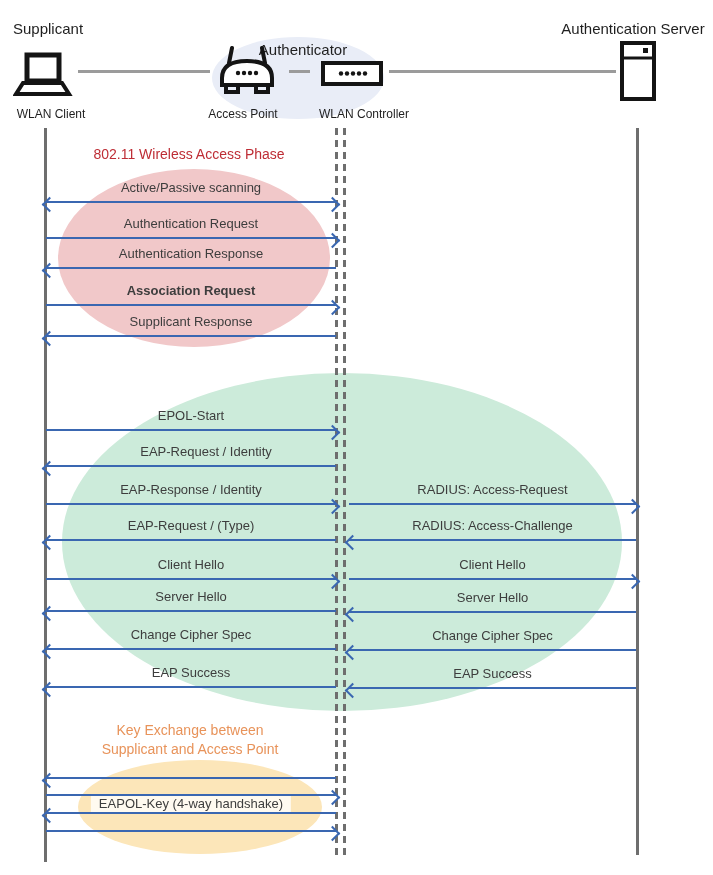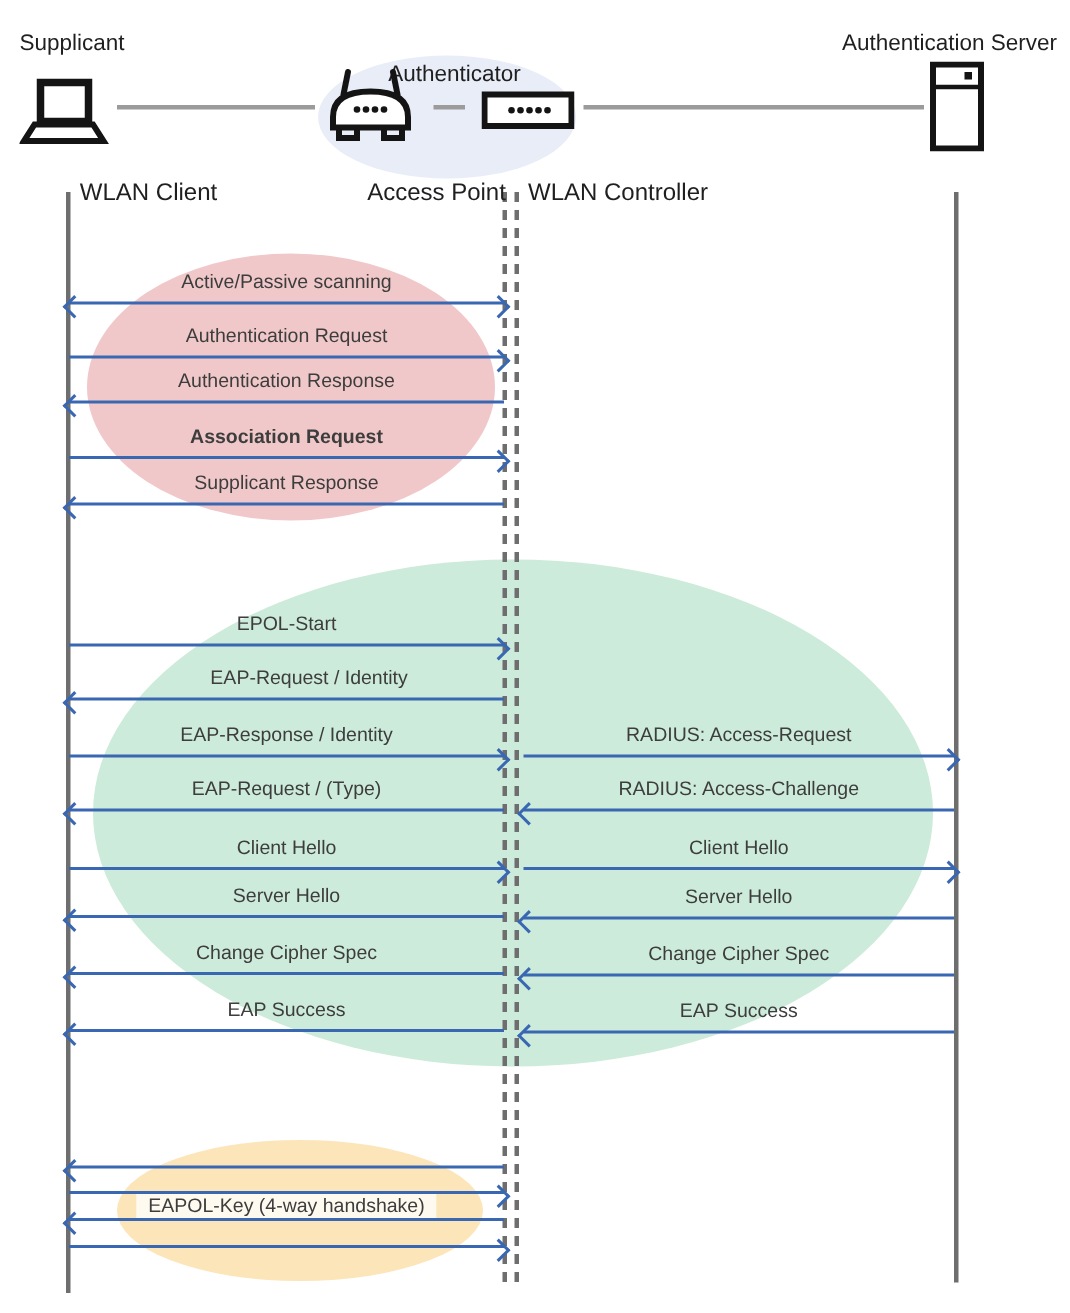--- a/index.html
+++ b/index.html
@@ -11,21 +11,21 @@
     background:#ffffff;
   }
   .ellipse{position:absolute;border-radius:50%;z-index:0;}
   .auth-ellipse{left:212px;top:37px;width:172px;height:82px;background:var(--authenticator_fill);}
   .pink-ellipse{left:58px;top:169px;width:272px;height:178px;background:var(--phase1_fill);}
   .green-ellipse{left:62px;top:373px;width:560px;height:338px;background:var(--phase2_fill);}
   .orange-ellipse{left:78px;top:760px;width:244px;height:94px;background:var(--phase3_fill);}
 
   .role{position:absolute;top:20px;font-size:15px;color:var(--header_text);z-index:2;white-space:nowrap;}
   .role.centered{transform:translateX(-50%);}
-  .node-label{position:absolute;top:120px;font-size:16px;color:var(--header_text);z-index:2;transform:translateX(-50%);white-space:nowrap;margin-left:48px;}
+  .node-label{position:absolute;top:107px;font-size:12px;color:var(--header_text);z-index:2;transform:translateX(-50%);white-space:nowrap;}
 
   .hline{position:absolute;top:70px;height:3px;background:var(--connector);z-index:1;}
   .node-icon{position:absolute;z-index:2;line-height:0;}
 
   .lifeline{position:absolute;top:128px;width:3px;background:var(--lifeline);z-index:1;}
   .dashline{position:absolute;top:128px;width:3px;height:727px;z-index:1;
     background:repeating-linear-gradient(to bottom, var(--lifeline) 0 7px, transparent 7px 12px);}
 
   .phase-title{position:absolute;font-size:14px;z-index:3;transform:translateX(-50%);white-space:nowrap;text-align:center;}
   .phase-title-1{left:189px;top:146px;color:var(--phase1_title);}
@@ -99,20 +99,25 @@
 
   <div class="node-label" style="left:51px;">WLAN Client</div>
   <div class="node-label" style="left:243px;">Access Point</div>
   <div class="node-label" style="left:364px;">WLAN Controller</div>
 
   <div class="lifeline" style="left:44px;height:734px;"></div>
   <div class="dashline" style="left:335px;"></div>
   <div class="dashline" style="left:343px;"></div>
   <div class="lifeline" style="left:636px;height:727px;"></div>
 
+  <div class="phase-title phase-title-1">802.11 Wireless Access Phase</div>
+  <div class="phase-title phase-title-3">
+    <div>Key Exchange between</div>
+    <div>Supplicant and Access Point</div>
+  </div>
 
   <div id="messages">
       <div class="arrow" style="left: 46px; top: 201px; width: 290px;">
         <span class="chev right"></span>
         <span class="chev left"></span>
       </div>
       <div class="msg-label" style="left: 191px; top: 180px;">Active/Passive scanning</div>
       <div class="arrow" style="left: 46px; top: 237px; width: 290px;">
         <span class="chev right"></span>
       </div>

